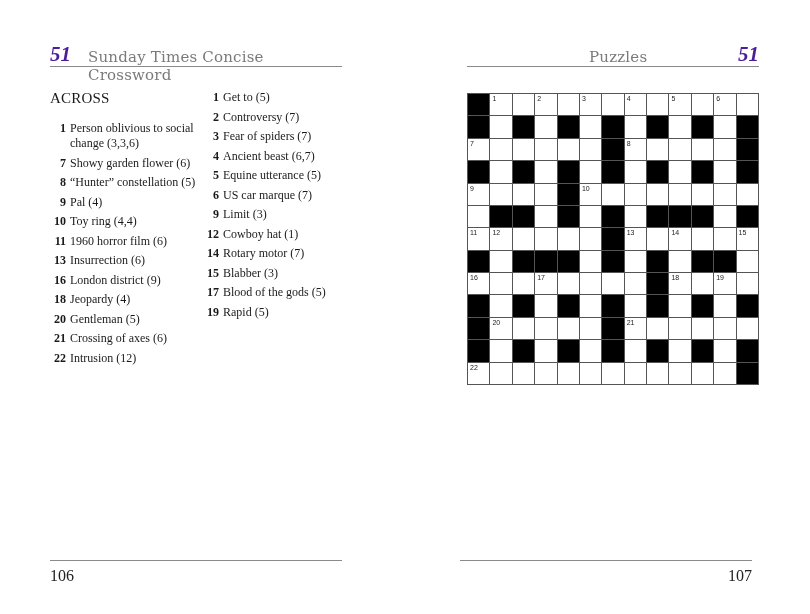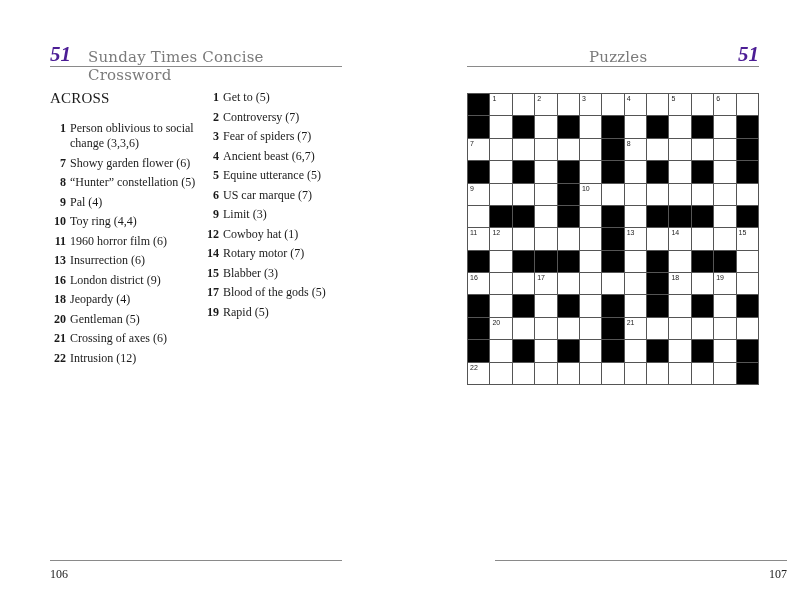--- a/index.html
+++ b/index.html
@@ -27,22 +27,22 @@
 
     .grid { position: absolute; left: 467px; top: 93px; width: 292px; height: 292px;
             display: grid; grid-template-columns: repeat(13, 1fr); grid-template-rows: repeat(13, 1fr);
             border: 1px solid #555; box-sizing: border-box; background: #555; gap: 1px; }
     .cell { background: #fff; position: relative; }
     .cell.black { background: #000; }
     .cell-num { position: absolute; top: 1px; left: 2px; font-family: "Liberation Sans", sans-serif; font-size: 7px; color: #222; line-height: 8px; }
 
     .page-foot { position: absolute; top: 560px; height: 1px; border-top: 1.5px solid #8a8a8a; }
     .left-foot { left: 50px; width: 292px; }
-    .right-foot { left: 495px; width: 292px; }
-    .folio { position: absolute; top: 6px; font-size: 12px; color: #222; }
+    .right-foot { left: 460px; width: 292px; }
+    .folio { position: absolute; top: 6px; font-size: 16px; color: #222; }
     .left-foot .folio { left: 0; }
     .right-foot .folio { right: 0; }
   </style>
 </head>
 <body>
 
 <div class="page-head left-head">
   <span class="puzzle-num">51</span>
   <span class="running-title">Sunday Times Concise Crossword</span>
 </div>

